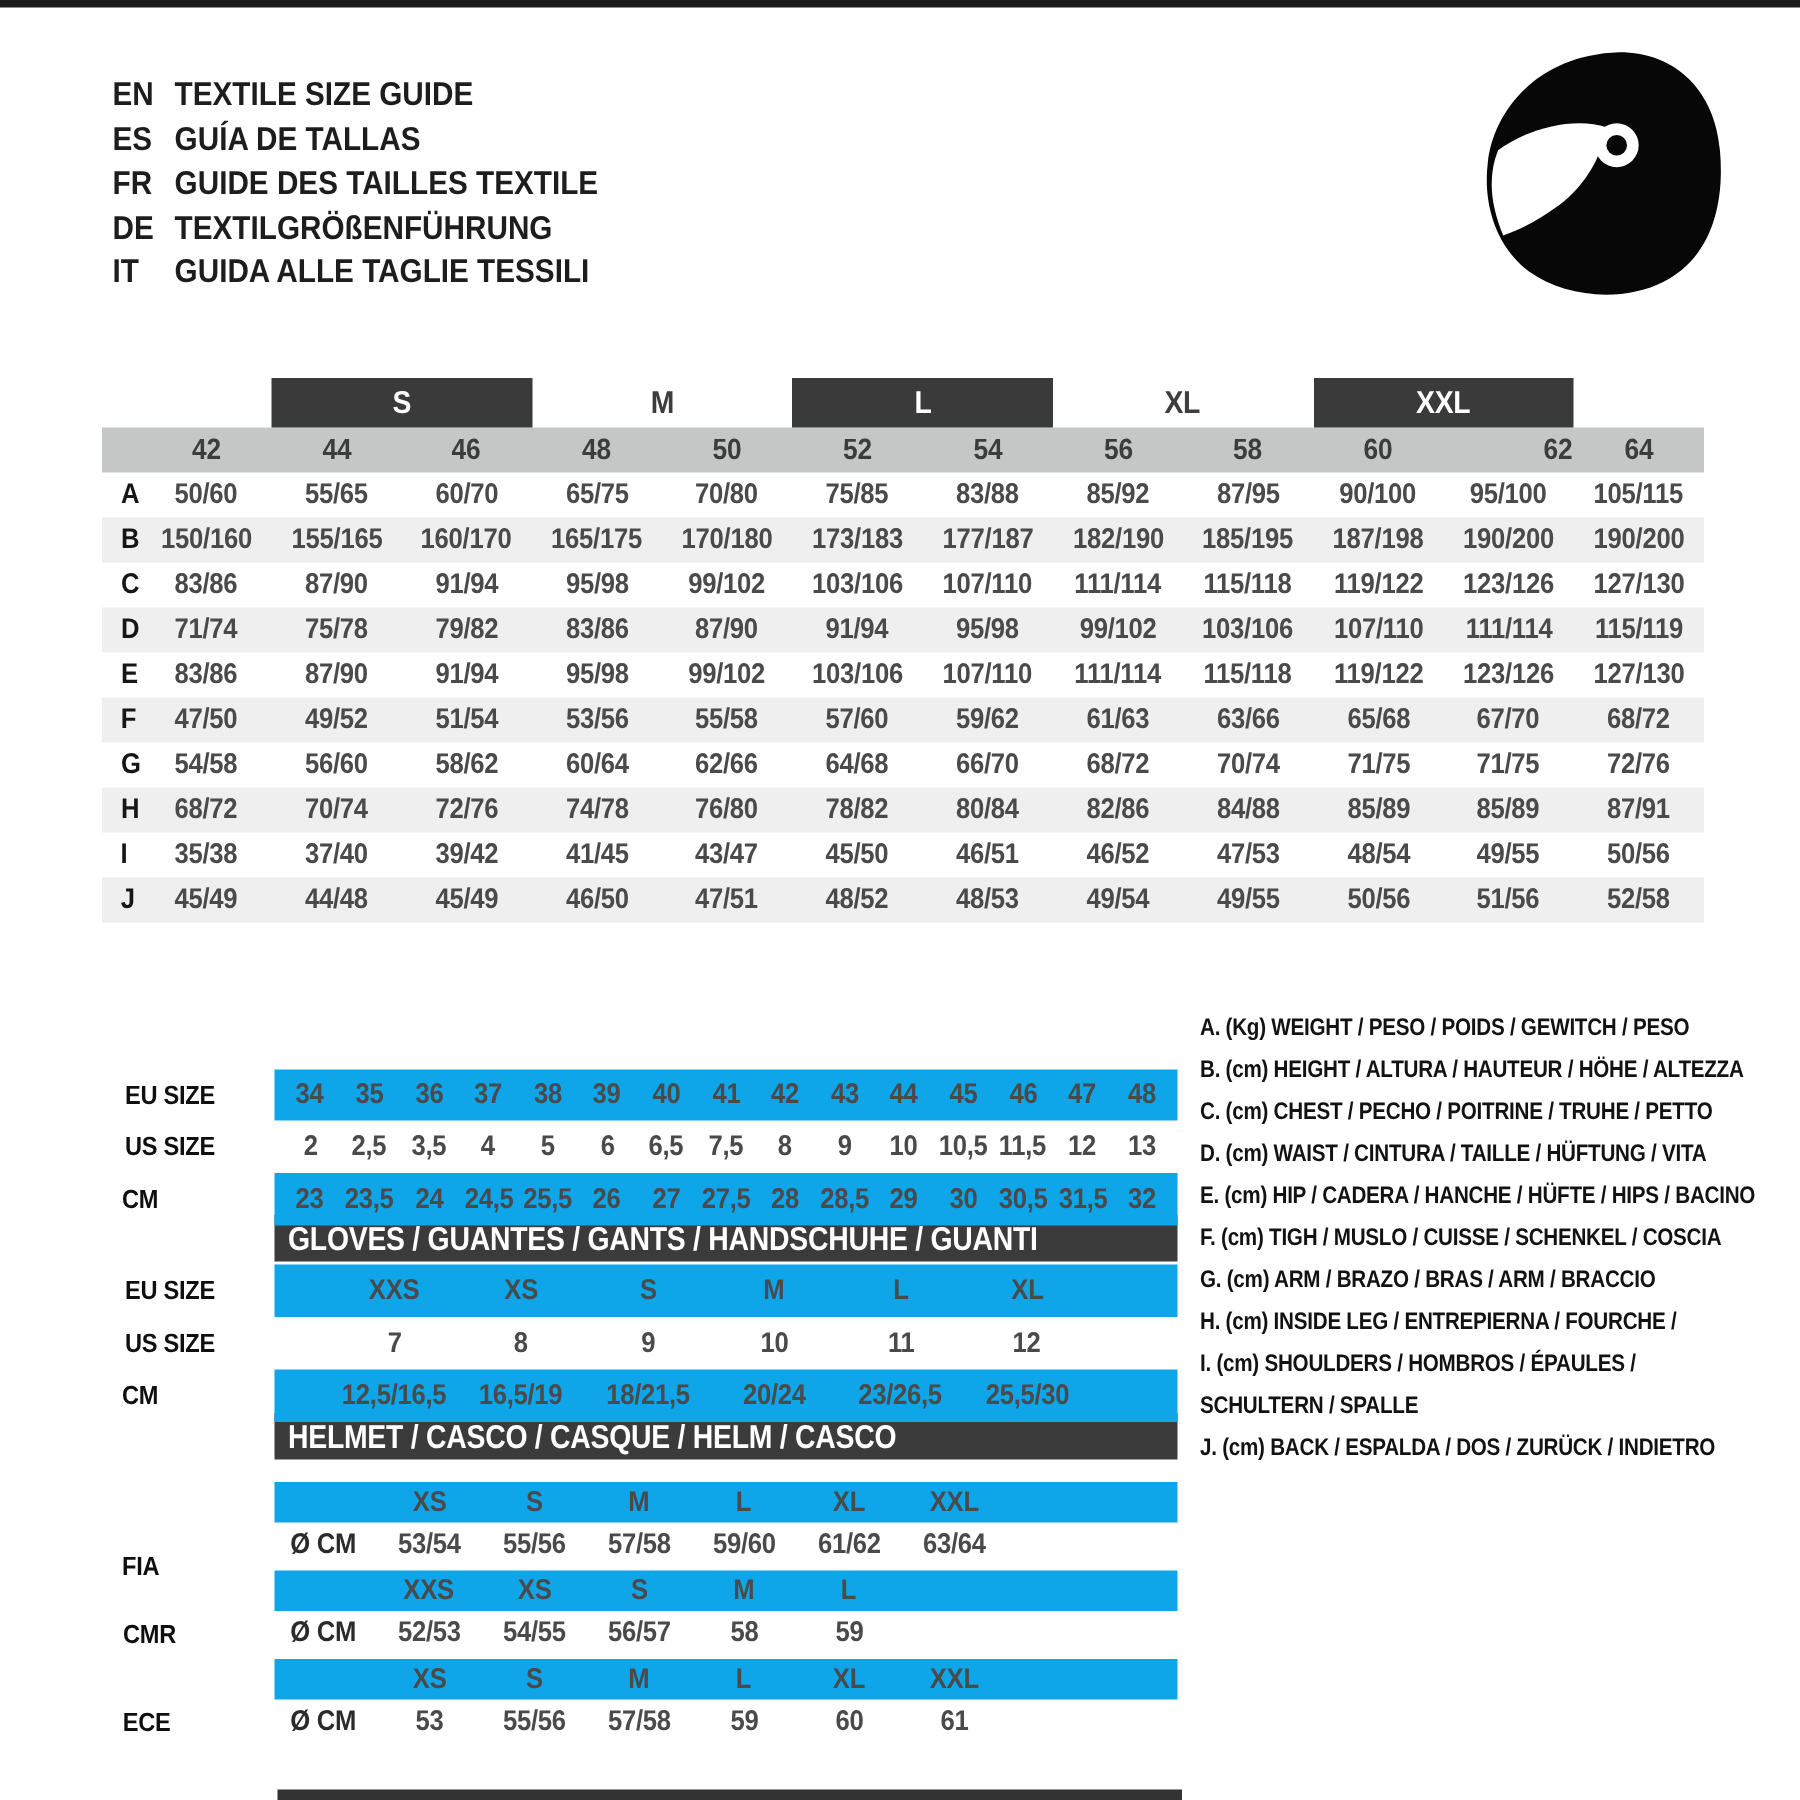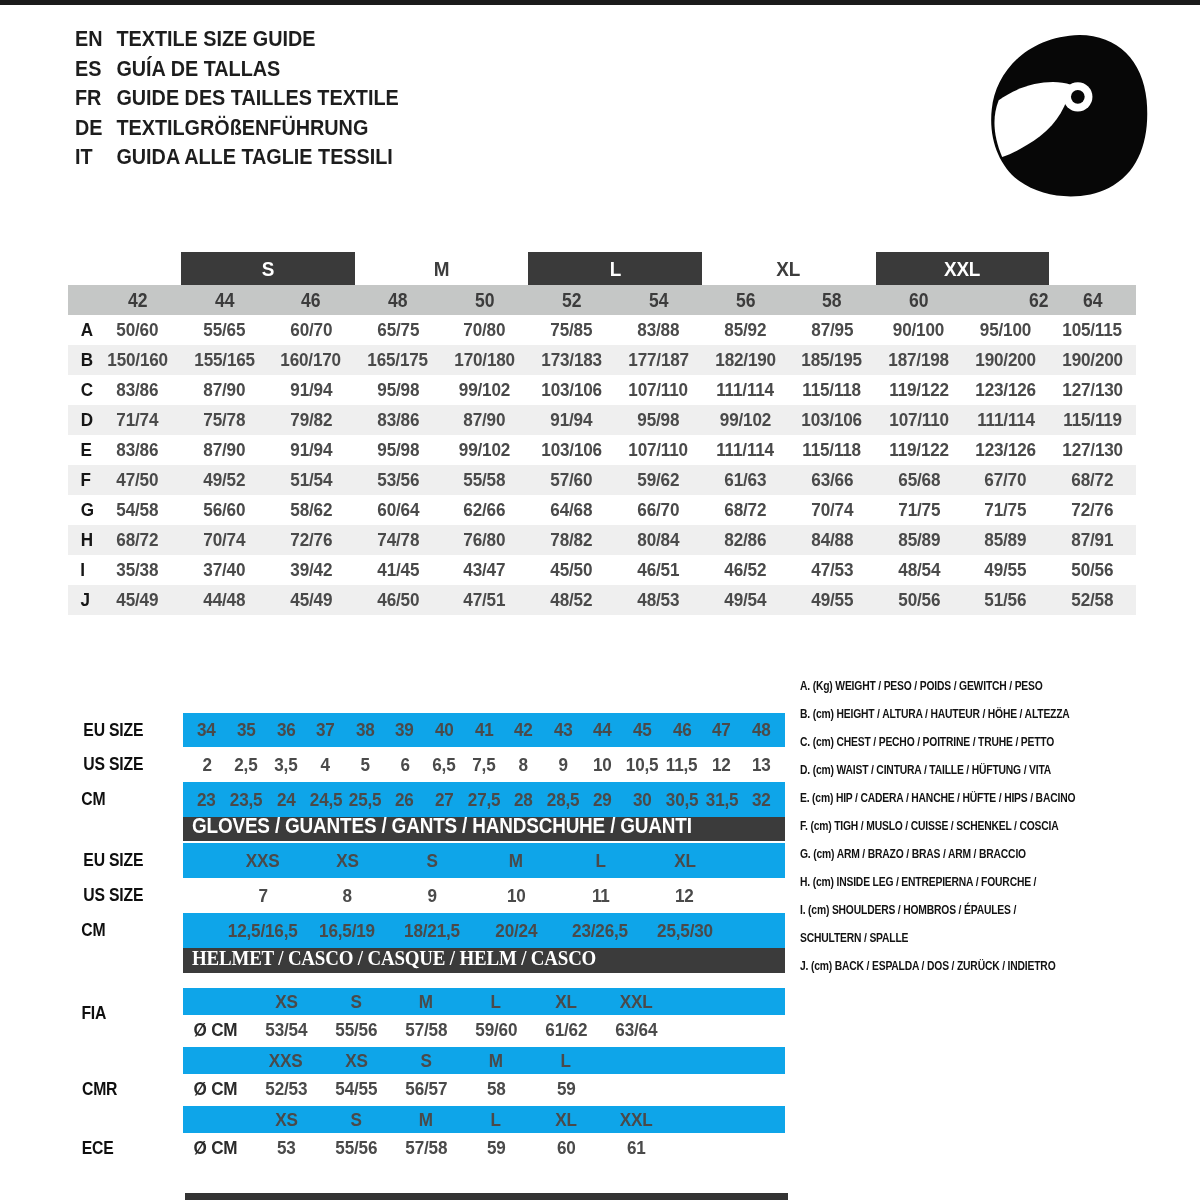--- a/index.html
+++ b/index.html
@@ -13,21 +13,21 @@
   .abs { position:absolute; }
 
   .topbar { left:0; top:0; width:1200px; height:5px; background:#1b1b1b; }
   .bottombar { left:185px; top:1193px; width:603px; height:7px; background:#333; }
 
   
   .cnd  { display:inline-block; transform:scaleX(0.9); white-space:nowrap; letter-spacing:-0.2px; }
   .cndl { display:inline-block; transform:scaleX(0.86); transform-origin:left center; white-space:nowrap; letter-spacing:-0.2px; }
 
   
-  .langs { left:75px; top:24px; }
+  .langs { left:75px; top:48px; }
   .lang-row { display:flex; transform:scaleX(0.9); transform-origin:left center; font-size:22px; line-height:29.5px; color:#1d1d1d; }
   .lang-code { width:46px; }
   .lang-title { white-space:nowrap; }
 
   .helmet-svg { left:980px; top:28px; width:175px; height:172px; }
 
   
   .maintable { left:68px; top:252px; width:1068px; }
   .grid13 { display:grid; grid-template-columns:26px repeat(12,1fr); }
   .grow { height:33px; }
@@ -36,35 +36,35 @@
   .numband { background:#c5c7c6; height:30px; }
   .numband .gcell { font-size:19.5px; color:#3c3c3c; }
   .drow { height:30px; }
   .drow.alt { background:#efefef; }
   .rowlabel { display:flex; align-items:center; justify-content:flex-start; padding-left:12px; font-size:19px; color:#161616; }
   .dcell { display:flex; align-items:center; justify-content:center; font-size:19px; color:#4a4a4a; }
 
   
   .secbar { left:183px; width:602px; height:31px; background:#3b3b3b; color:#fff;
             display:flex; align-items:center; padding-left:9px; font-size:22px; }
-  .t-shoes { top:680px; } .t-gloves { top:810px; } .t-helmet { top:942px;font-family:Liberation Serif, serif; }
+  .t-shoes { top:680px; } .t-gloves { top:810px; } .t-helmet { top:942px; }
 
   
   .srow-label { position:absolute; left:80px; display:flex; align-items:center; font-size:17.5px; color:#0f0f0f; }
   .stripe { position:absolute; left:183px; width:602px; }
   .stripe.gray { background:#0ea5e9; }
   .sgrid { display:grid; grid-template-columns:repeat(15,1fr); padding:0 4px; }
   .ggrid { display:grid; grid-template-columns:repeat(6,1fr); padding:0 58px 0 38px; }
   .hgrid { display:grid; grid-template-columns:60px repeat(6,70px) 1fr; padding-left:8px; }
   .scell { display:flex; align-items:center; justify-content:center; font-size:19px; color:#4a4a4a; }
   .hunit { justify-content:flex-start; color:#2b2b2b; }
 
   
   .legend { left:800px; top:672px; width:400px; }
-  .legend-line { font-size:12px; line-height:28px; color:#121212; }
+  .legend-line { font-size:16px; line-height:28px; color:#121212; }
 </style>
 </head>
 <body>
 
 <div id="stage">
 
   <div class="topbar abs"></div>
 
   <div class="langs abs" id="langs">
       <div class="lang-row">
@@ -822,21 +822,21 @@
       <div class="scell">
         <span class="cnd">L</span>
       </div>
       <div class="scell">
         <span class="cnd">XL</span>
       </div>
       <div class="scell">
         <span class="cnd">XXL</span>
       </div>
     </div>
-    <div class="srow-label" style="top: 998px; height: 30px;">
+    <div class="srow-label" style="top: 1029px; height: 30px;">
       <span class="cnd">FIA</span>
     </div>
     <div class="stripe hgrid" style="top: 1015px; height: 30px;">
       <div class="scell hunit">
         <span class="cnd">Ø CM</span>
       </div>
       <div class="scell">
         <span class="cnd">53/54</span>
       </div>
       <div class="scell">

